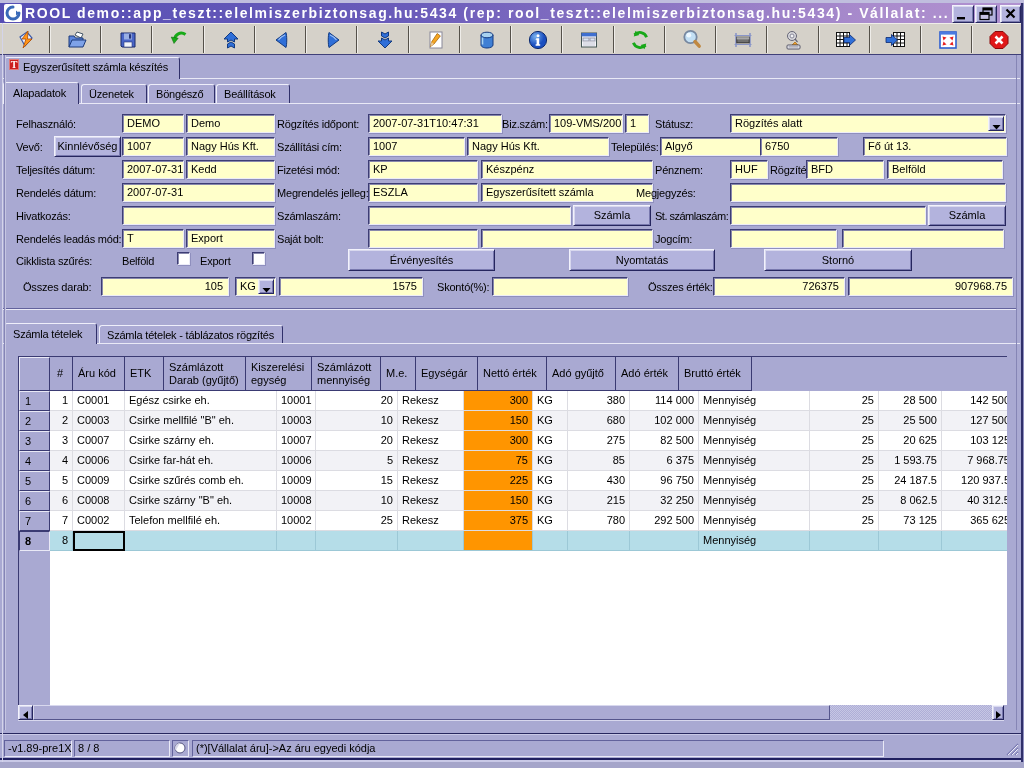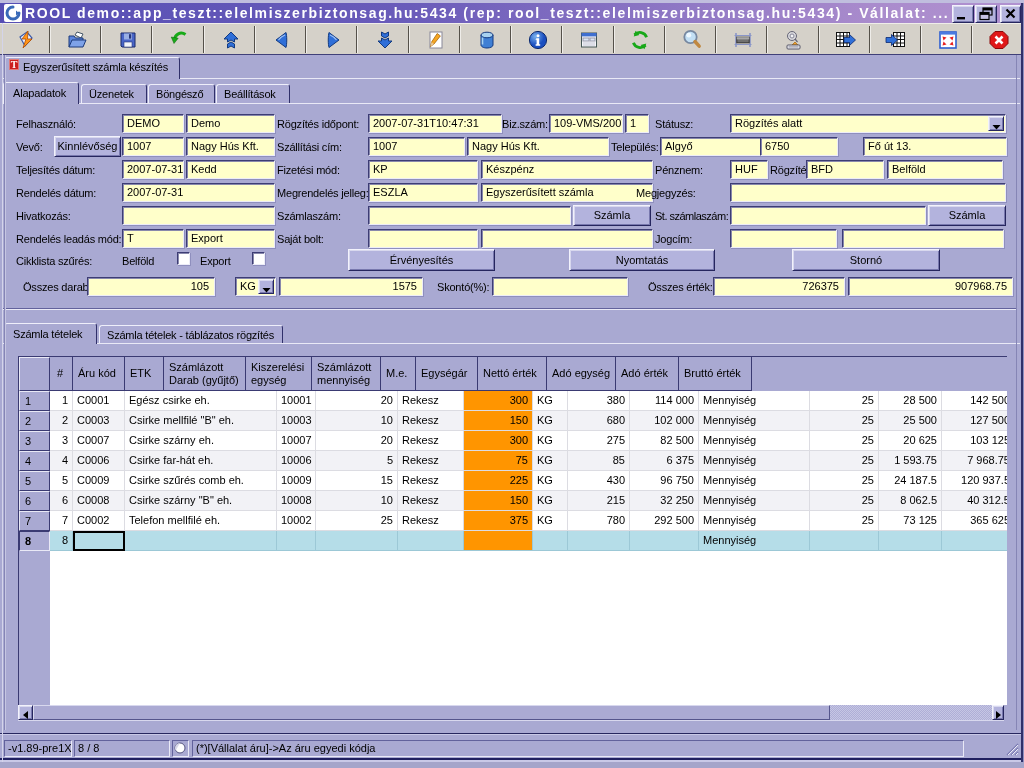--- a/index.html
+++ b/index.html
@@ -301,24 +301,24 @@
 <div class="f" style="left:730px;top:229px;width:107px;height:19px"></div>
 <div class="f" style="left:842px;top:229px;width:162px;height:19px"></div>
 
 <div class="lbl" style="left:16px;top:255px">Cikklista szűrés:</div>
 <div class="lbl" style="left:122px;top:255px">Belföld</div>
 <div class="cb" style="left:177px;top:252px"></div>
 <div class="lbl" style="left:200px;top:255px">Export</div>
 <div class="cb" style="left:252px;top:252px"></div>
 <div class="btn" style="left:348px;top:249px;width:147px;height:22px;line-height:20px">Érvényesítés</div>
 <div class="btn" style="left:569px;top:249px;width:146px;height:22px;line-height:20px">Nyomtatás</div>
-<div class="btn" style="left:792px;top:249px;width:148px;height:22px;line-height:20px">Stornó</div>
+<div class="btn" style="left:764px;top:249px;width:148px;height:22px;line-height:20px">Stornó</div>
 
 <div class="lbl" style="left:23px;top:281px">Összes darab:</div>
-<div class="f r" style="left:87px;top:277px;width:128px;height:19px">105</div>
+<div class="f r" style="left:101px;top:277px;width:128px;height:19px">105</div>
 <div class="f" style="left:235px;top:277px;width:41px;height:19px">KG
   <div class="btn" style="right:1px;top:1px;width:16px;height:15px"><svg width="9" height="6" viewBox="0 0 9 6">
           <path d="M0.5 1 h8 L4.5 5.5 z" fill="#000"></path>
         </svg></div>
 </div>
 <div class="f r" style="left:279px;top:277px;width:144px;height:19px">1575</div>
 <div class="lbl" style="left:437px;top:281px">Skontó(%):</div>
 <div class="f" style="left:492px;top:277px;width:136px;height:19px"></div>
 <div class="lbl" style="left:648px;top:281px">Összes érték:</div>
 <div class="f r" style="left:713px;top:277px;width:132px;height:19px">726375</div>
@@ -352,21 +352,21 @@
 <div class="hc c0 rh" style="border-bottom-color:#3a3a72"></div>
 <div class="hc c1" style="padding-left:7px">#</div>
 <div class="hc c2">Áru kód</div>
 <div class="hc c4">ETK</div>
 <div class="hc c5">Számlázott<br>Darab (gyűjtő)</div>
 <div class="hc c6">Kiszerelési<br>egység</div>
 <div class="hc c7">Számlázott<br>mennyiség</div>
 <div class="hc c8">M.e.</div>
 <div class="hc c9">Egységár</div>
 <div class="hc c10">Nettó érték</div>
-<div class="hc c12">Adó egység</div>
+<div class="hc c12">Adó gyűjtő</div>
 <div class="hc c13">Adó érték</div>
 <div class="hc c14">Bruttó érték</div>
 </div>
 <div class="drow">
       <div class="rh c0">1</div>
       <div class="dc c1 num">1</div>
       <div class="dc c2">C0001</div>
       <div class="dc c3">Egész csirke eh.</div>
       <div class="dc c4 num">10001</div>
       <div class="dc c5 num">20</div>
@@ -518,21 +518,21 @@
 <div class="hline" style="left:0px;top:734px;width:1024px;background:#c8c8e6"></div>
 <div class="hline" style="left:18px;top:720px;width:986px;background:#d8d8ee"></div>
 <div id="status">
 <style>.sf{position:absolute;top:740px;height:17px;background:#a9a9d2;border:1px solid;border-color:#62629c #e9e9f6 #e9e9f6 #62629c;line-height:13px;padding:1px 3px 0 3px;white-space:nowrap;overflow:hidden}</style>
 <div class="sf" style="left:4px;width:68px">-v1.89-pre1X</div>
 <div class="sf" style="left:74px;width:96px">8 / 8</div>
 <div class="sf" style="left:172px;width:17px;padding:1px 0 0 1px"><svg width="12" height="12" viewBox="0 0 12 12">
         <circle cx="6" cy="6" r="5" fill="#fff" stroke="#555580"></circle>
         <path d="M6 1 A5 5 0 0 0 1.7 8.5 z" fill="#d8d8e8" stroke="none"></path>
       </svg></div>
-<div class="sf" style="left:192px;width:772px">(*)[Vállalat áru]-&gt;Az áru egyedi kódja</div>
+<div class="sf" style="left:192px;width:692px">(*)[Vállalat áru]-&gt;Az áru egyedi kódja</div>
 <svg class="abs" style="left:1006px;top:743px" width="13" height="13" viewBox="0 0 13 13">
       <path d="M12 1 L1 12 M12 5 L5 12 M12 9 L9 12" stroke="#7a7ab2" stroke-width="1.4"></path>
       <path d="M12 2 L2 12 M12 6 L6 12 M12 10 L10 12" stroke="#e9e9f6" stroke-width="1"></path>
     </svg>
 </div>
 <div class="abs" style="left:0;top:758px;width:1024px;height:2px;background:#202060"></div>
 <div class="abs" style="left:0;top:760px;width:1024px;height:2px;background:#c9c9e7"></div>
 <div class="abs" style="left:0;top:762px;width:1024px;height:6px;background:#a5a5ca"></div>
 
 <div class="vline" style="left:2px;top:23px;height:739px;background:#d4d4ea"></div>

